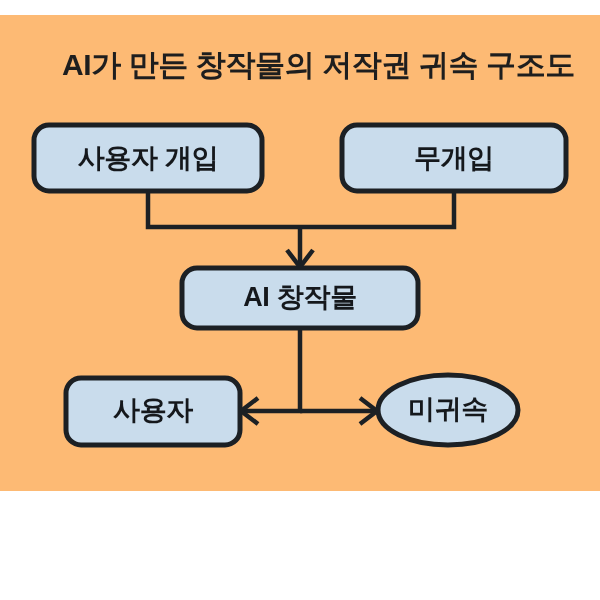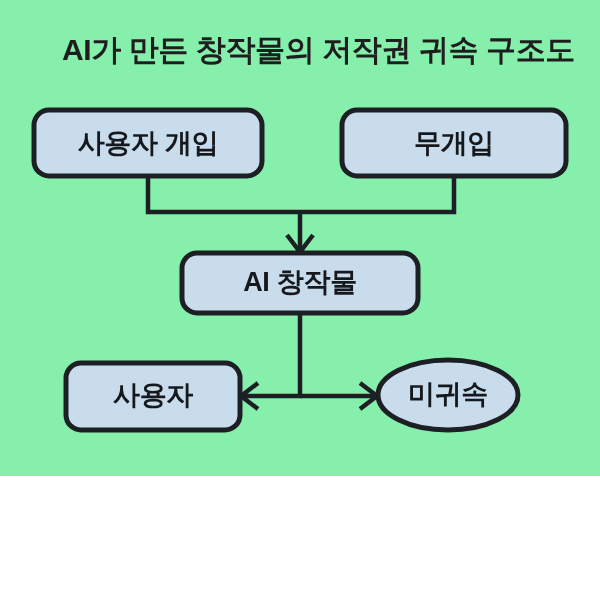--- a/index.html
+++ b/index.html
@@ -10,21 +10,22 @@
   body {
     width: 600px;
     height: 600px;
     overflow: hidden;
     font-family: "Liberation Sans", "DejaVu Sans", sans-serif;
   }
   #canvas {
     position: relative;
     width: 600px;
     height: 476px;
-    background: #86efac;
+    background: #fdba74;
+    margin-top: 15px;
   }
   #diagram-title {
     position: absolute;
     left: 0;
     top: 27px;
     width: 600px;
     height: 46px;
     white-space: nowrap;
     overflow: hidden;
     padding-left: 62px;

